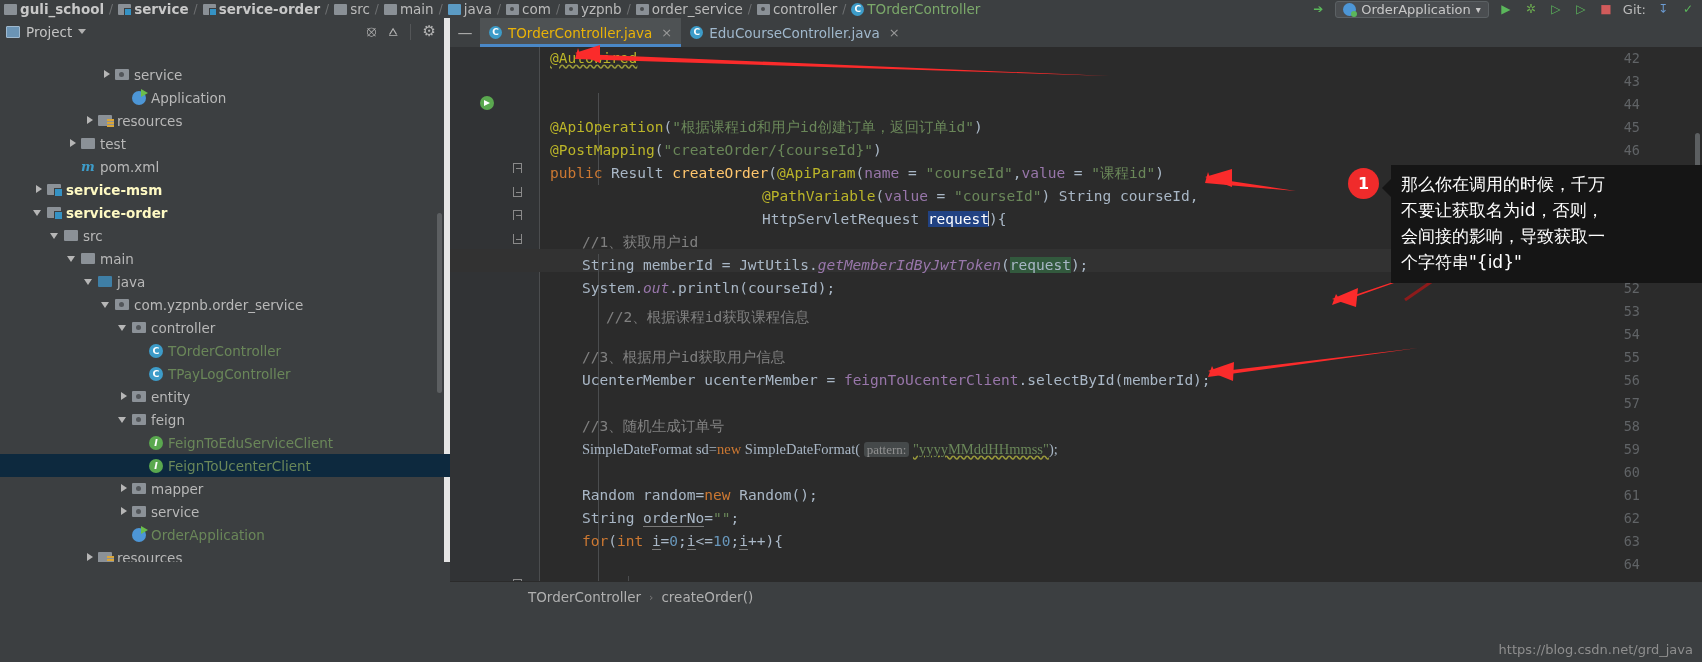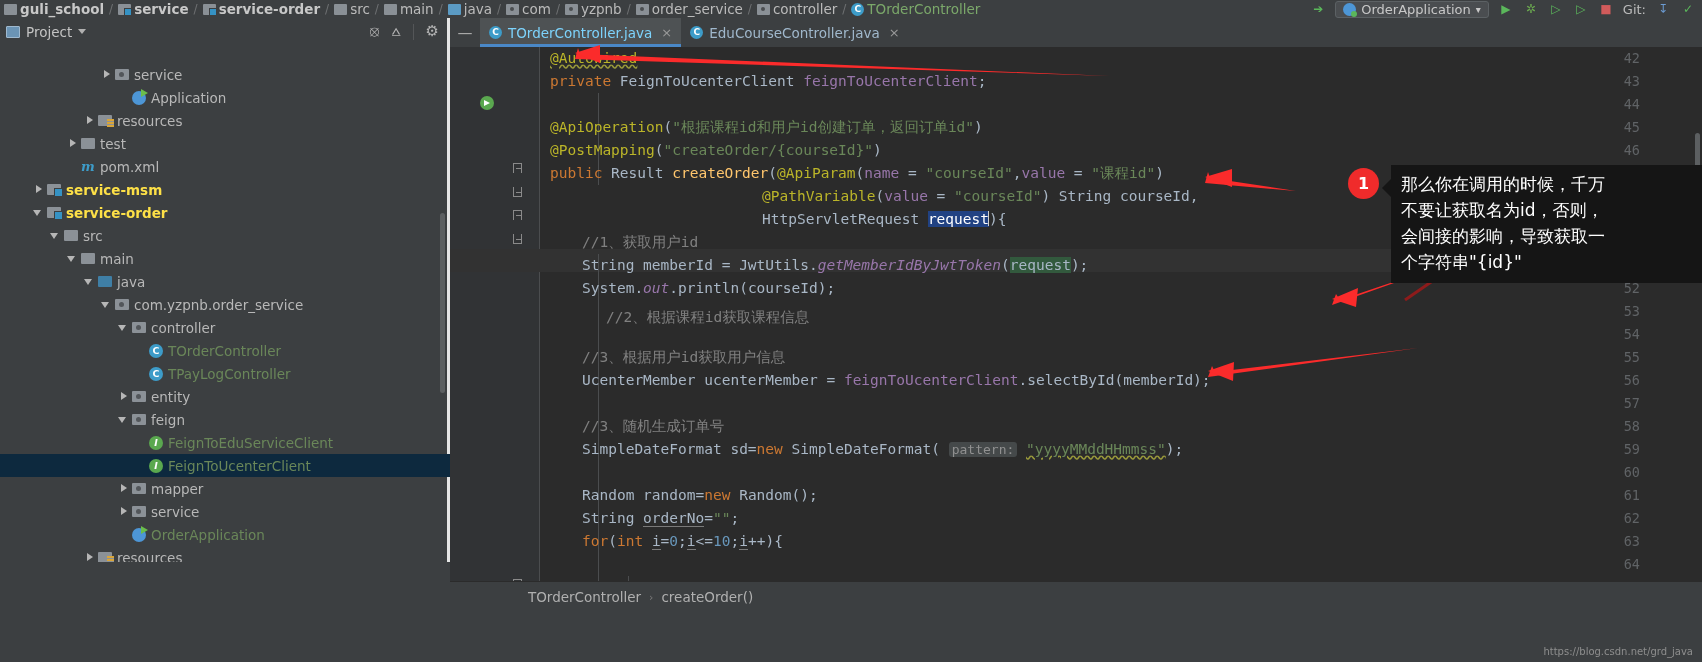--- a/index.html
+++ b/index.html
@@ -36,21 +36,21 @@
   .dot-run { width:13px; height:13px; border-radius:50%; background:#4d96d6; position:relative; }
   .dot-run::after { content:""; position:absolute; right:-1px; bottom:-1px; width:6px; height:6px;
     background:#5bb75b; border-radius:50%; }
   .tbtn { width:16px; height:15px; color:#a9b7c6; font-size:12px; line-height:15px; text-align:center; }
   .tri-g { color:#5bb75b; }
   .tri-r { color:#d15b5b; }
   .vcsLbl { font-size:13px; color:#bbb; }
 
   
   .projpanel { position:absolute; left:0; top:18px; width:450px; height:594px;
-    background:#3c3f41; border-right:3px solid #e5e5e5; }
+    background:#3c3f41; border-right:6px solid #e5e5e5; }
   .proj-header { height:27px; display:flex; align-items:center; padding:0 8px 0 6px;
     gap:6px; }
   .proj-title { font-size:13.5px; color:#c4c4c4; }
   .sqicon { width:14px; height:12px; background:#6b94b5; border:1px solid #9fb9cf; border-radius:1px; }
   .caret-dn { width:0;height:0;border-left:4px solid transparent;border-right:4px solid transparent;
     border-top:5px solid #b0b0b0; }
   .proj-tools { margin-left:auto; display:flex; align-items:center; gap:12px; }
   .tool-ic { color:#b4b4b4; font-size:15px; line-height:1; }
   .vdiv { width:1px; height:16px; background:#545658; }
 
@@ -58,21 +58,21 @@
     font-size:13.5px; }
   .trow { height:23px; display:flex; align-items:center; white-space:nowrap; position:relative; }
   .trow.sel-amber { background:#6b5b36; }
   .trow.sel-blue  { background:#0d293e; }
   .arr { width:11px; height:11px; margin-right:3px; flex:0 0 auto; position:relative; }
   .arr.r::after { content:""; position:absolute; left:3px; top:1px; width:0;height:0;
     border-top:4.5px solid transparent;border-bottom:4.5px solid transparent;border-left:6px solid #b6b6b6; }
   .arr.d::after { content:""; position:absolute; left:0px; top:3px; width:0;height:0;
     border-left:4.5px solid transparent;border-right:4.5px solid transparent;border-top:6px solid #b6b6b6; }
   .tlabel { color:#b8b8b8; }
-  .tlabel.bold { font-weight:bold; color:#fde047; }
+  .tlabel.bold { font-weight:bold; color:#fef9c3; }
   .tlabel.green { color:#6a8759; }
   .ti { margin-right:5px; flex:0 0 auto; }
   .ti.folder { width:14px;height:11px; background:#8b9197; border-radius:1px; }
   .ti.folder.orange { background:#cc5b20; }
   .ti.folder.blue { background:#3f7fa6; }
   .ti.folder.res { background:#8b9197; position:relative; }
   .ti.folder.res::after { content:""; position:absolute; right:-2px; bottom:-1px; width:7px;height:8px;
     background:repeating-linear-gradient(#d8a53a 0 2px, #8b9197 2px 3px); }
   .ti.mod { width:14px;height:11px; background:#8b9197; border-radius:1px; position:relative; }
   .ti.mod::after { content:""; position:absolute; right:-2px; bottom:-2px; width:7px;height:7px;
@@ -96,21 +96,21 @@
   
   .editor { position:absolute; left:450px; top:18px; right:0; height:594px; background:#2b2b2b; }
   .tabbar { height:29px; background:#3c3f41; display:flex; align-items:flex-end; }
   .minus { width:30px; height:29px; display:flex; align-items:center; justify-content:center;
     color:#a8a8a8; font-size:15px; }
   .tab { height:29px; display:flex; align-items:center; gap:6px; padding:0 9px;
     font-size:13.5px; position:relative; }
   .tab.active { background:#4e5254; }
   .tab.active::after { content:""; position:absolute; left:0; right:0; bottom:0; height:3px;
     background:#4a88c7; }
-  .tab .nm { color:#7dd3fc; }
+  .tab .nm { color:#eab308; }
   .tab.inactive .nm { color:#a0b8cc; }
   .tab .x { color:#9a9a9a; font-size:13px; margin-left:3px; }
 
   .code-area { position:absolute; left:0; top:29px; right:0; bottom:31px; background:#2b2b2b;
     overflow:hidden; }
   .gutter { position:absolute; left:0; top:0; width:90px; height:100%; background:#313335; }
   .gutter-line { position:absolute; right:62px; font-size:13.5px; color:#606366;
     font-family:"DejaVu Sans Mono","Liberation Mono",monospace; text-align:right; width:26px; }
   .fold { position:absolute; left:63px; width:11px; height:11px; }
   .fold .box { width:9px; height:9px; border:1px solid #8a8a8a; position:relative; }
@@ -156,21 +156,21 @@
   .tipbox { position:absolute; left:1391px; top:165px; width:311px; min-height:112px;
     background:#151515; color:#ffffff; font-size:17px; line-height:26px;
     padding:6px 8px 8px 10px; font-family:"DejaVu Sans",sans-serif; }
   .tipbox::before { content:""; position:absolute; left:-9px; top:14px;
     border-top:9px solid transparent; border-bottom:9px solid transparent;
     border-right:9px solid #151515; }
   .badge1 { position:absolute; left:1348px; top:168px; width:31px; height:31px;
     border-radius:50%; background:#f02b2b; color:#fff; font-size:16px; font-weight:bold;
     text-align:center; line-height:31px; }
 
-  .watermark { position:absolute; right:9px; bottom:5px; color:#8e8e8e; font-size:10px; }
+  .watermark { position:absolute; right:9px; bottom:5px; color:#8e8e8e; font-size:13px; }
 
   .bottom-strip { position:absolute; left:0; bottom:0; width:450px; height:50px; background:#3c3f41; }
 </style>
 </head>
 <body>
 
 <div class="app">
 
   <div class="topbar">
     <div class="crumbs" id="crumbs">
@@ -468,36 +468,35 @@
         </div>
 
       <div class="hl-row" style="top:202px;"></div>
 
       <div class="indent-guide" style="left:148px; top:46px; height:92px;"></div>
       <div class="indent-guide" style="left:148px; top:207px; height:345px;"></div>
       <div class="indent-guide" style="left:178px; top:529px; height:26px;"></div>
 
       <div class="code">
         <div class="cl" style="top:0px;"><span class="ann warnu">@Autowired</span></div>
-        <div class="cl" style="top:23px;"><span class="kw">private</span><span class="plain"> FeignToUcenterClient </span><span class="fld">feignToUcenterClient</span><span class="plain">;</span></div>
         <div class="cl" style="top:46px;"></div>
         <div class="cl" style="top:69px;"><span class="ann">@ApiOperation</span><span class="plain">(</span><span class="str">"根据课程id和用户id创建订单，返回订单id"</span><span class="plain">)</span></div>
         <div class="cl" style="top:92px;"><span class="ann">@PostMapping</span><span class="plain">(</span><span class="str">"createOrder/{courseId}"</span><span class="plain">)</span></div>
         <div class="cl" style="top:115px;"><span class="kw">public</span><span class="plain"> Result </span><span class="mth">createOrder</span><span class="plain">(</span><span class="ann">@ApiParam</span><span class="plain">(</span><span class="fld">name</span><span class="plain"> = </span><span class="str">"courseId"</span><span class="plain">,</span><span class="fld">value</span><span class="plain"> = </span><span class="str">"课程id"</span><span class="plain">)</span></div>
         <div class="cl" style="top:138px; left:222px;"><span class="ann">@PathVariable</span><span class="plain">(</span><span class="fld">value</span><span class="plain"> = </span><span class="str">"courseId"</span><span class="plain">) String courseId,</span></div>
         <div class="cl" style="top:161px; left:222px;"><span class="plain">HttpServletRequest </span><span class="sel">request</span><span class="caret"></span><span class="plain">){</span></div>
         <div class="cl" style="top:184px; left:42px;"><span class="cmt">//1、获取用户id</span></div>
         <div class="cl" style="top:207px; left:42px;"><span class="plain">String memberId = JwtUtils.</span><span class="stat">getMemberIdByJwtToken</span><span class="plain">(</span><span class="usage plain">request</span><span class="plain">);</span></div>
         <div class="cl" style="top:230px; left:42px;"><span class="plain">System.</span><span class="stat">out</span><span class="plain">.println(courseId);</span></div>
         <div class="cl" style="top:259px; left:42px;margin-left:24px;"><span class="cmt">//2、根据课程id获取课程信息</span></div>
         <div class="cl" style="top:299px; left:42px;"><span class="cmt">//3、根据用户id获取用户信息</span></div>
         <div class="cl" style="top:322px; left:42px;"><span class="plain">UcenterMember ucenterMember = </span><span class="fld">feignToUcenterClient</span><span class="plain">.selectById(memberId);</span></div>
         <div class="cl" style="top:345px;"></div>
         <div class="cl" style="top:368px; left:42px;"><span class="cmt">//3、随机生成订单号</span></div>
-        <div class="cl" style="top:391px; left:42px;"><span class="plain">SimpleDateFormat sd=</span><span class="kw">new</span><span class="plain"> SimpleDateFormat( </span><span class="param-hint">pattern:</span><span class="plain"> </span><span class="str warnu">"yyyyMMddHHmmss"</span><span class="plain">);</span></div>
+        <div class="cl" style="top:391px; left:42px;font-family:Liberation Serif, serif;"><span class="plain">SimpleDateFormat sd=</span><span class="kw">new</span><span class="plain"> SimpleDateFormat( </span><span class="param-hint">pattern:</span><span class="plain"> </span><span class="str warnu">"yyyyMMddHHmmss"</span><span class="plain">);</span></div>
         <div class="cl" style="top:414px;"></div>
         <div class="cl" style="top:437px; left:42px;"><span class="plain">Random random=</span><span class="kw">new</span><span class="plain"> Random();</span></div>
         <div class="cl" style="top:460px; left:42px;"><span class="plain">String </span><span class="plain grayu">orderNo</span><span class="plain">=</span><span class="str">""</span><span class="plain">;</span></div>
         <div class="cl" style="top:483px; left:42px;"><span class="kw">for</span><span class="plain">(</span><span class="kw">int</span><span class="plain"> </span><span class="plain grayu">i</span><span class="plain">=</span><span class="num">0</span><span class="plain">;</span><span class="plain grayu">i</span><span class="plain">&lt;=</span><span class="num">10</span><span class="plain">;</span><span class="plain grayu">i</span><span class="plain">++){</span></div>
       </div>
 
       <div class="vscroll"></div>
     </div>
 
     <div class="breadcrumb-bottom">

